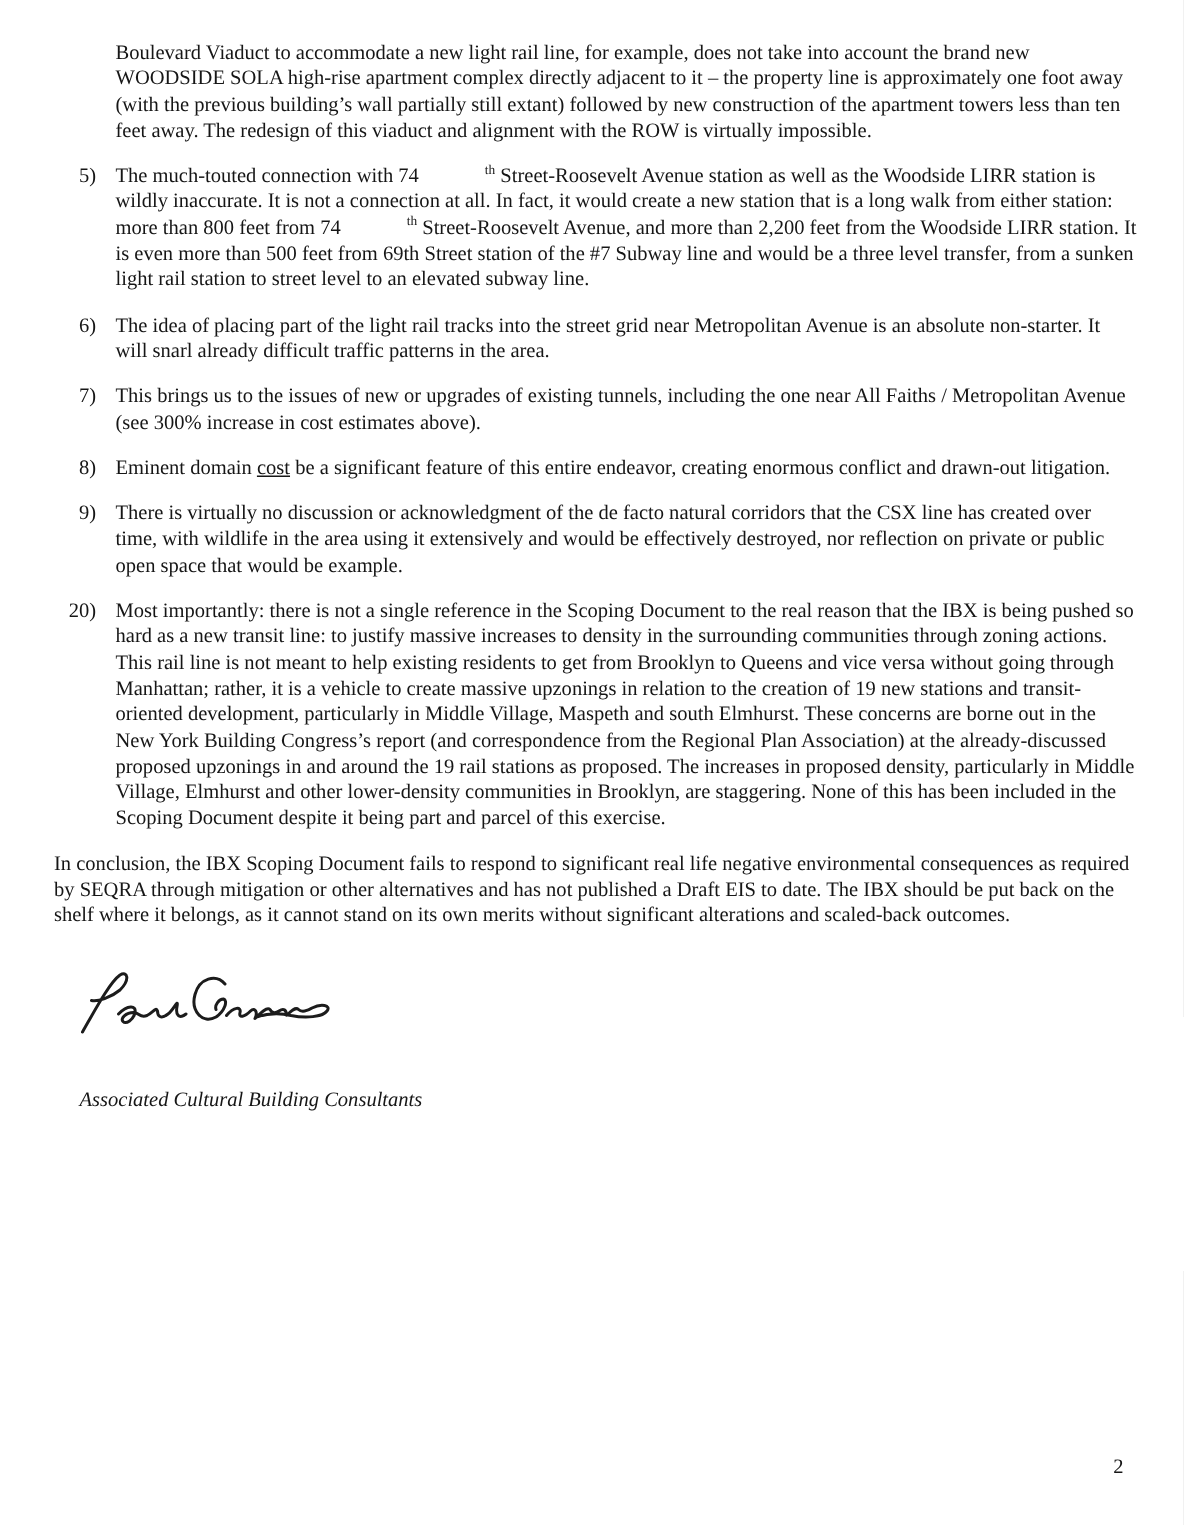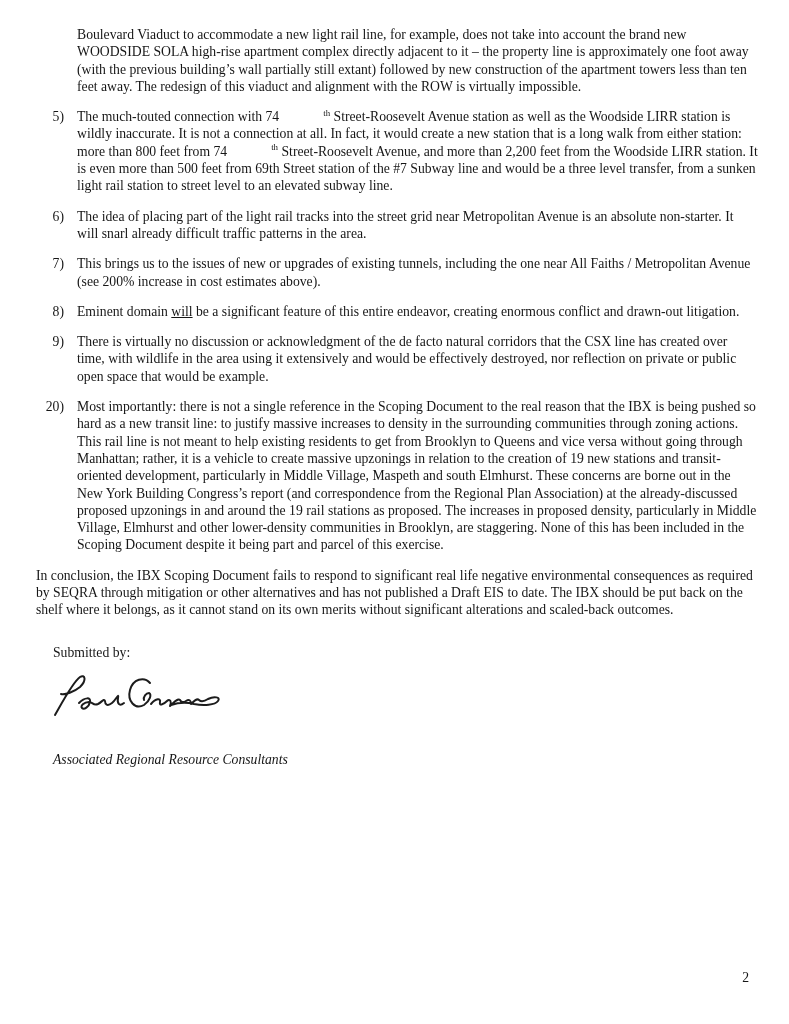--- a/index.html
+++ b/index.html
@@ -62,53 +62,52 @@
       <span class="itext">The much-touted connection with 74<sup>th</sup> Street-Roosevelt Avenue station as well as the Woodside LIRR station is wildly inaccurate. It is not a connection at all. In fact, it would create a new station that is a long walk from either station: more than 800 feet from 74<sup>th</sup> Street-Roosevelt Avenue, and more than 2,200 feet from the Woodside LIRR station. It is even more than 500 feet from 69th Street station of the #7 Subway line and would be a three level transfer, from a sunken light rail station to street level to an elevated subway line.</span>
     </div>
 
     <div class="item">
       <span class="num">6)</span>
       <span class="itext">The idea of placing part of the light rail tracks into the street grid near Metropolitan Avenue is an absolute non-starter. It will snarl already difficult traffic patterns in the area.</span>
     </div>
 
     <div class="item">
       <span class="num">7)</span>
-      <span class="itext">This brings us to the issues of new or upgrades of existing tunnels, including the one near All Faiths / Metropolitan Avenue (see 200% increase in cost estimates above).</span>
+      <span class="itext">This brings us to the issues of new or upgrades of existing tunnels, including the one near All Faiths / Metropolitan Avenue (see 300% increase in cost estimates above).</span>
     </div>
 
     <div class="item">
       <span class="num">8)</span>
-      <span class="itext">Eminent domain <span class="u">will</span> be a significant feature of this entire endeavor, creating enormous conflict and drawn-out litigation.</span>
+      <span class="itext">Eminent domain <span class="u">cost</span> be a significant feature of this entire endeavor, creating enormous conflict and drawn-out litigation.</span>
     </div>
 
     <div class="item">
       <span class="num">9)</span>
       <span class="itext">There is virtually no discussion or acknowledgment of the de facto natural corridors that the CSX line has created over time, with wildlife in the area using it extensively and would be effectively destroyed, nor reflection on private or public open space that would be example.</span>
     </div>
 
     <div class="item">
       <span class="num">20)</span>
       <span class="itext">Most importantly: there is not a single reference in the Scoping Document to the real reason that the IBX is being pushed so hard as a new transit line: to justify massive increases to density in the surrounding communities through zoning actions. This rail line is not meant to help existing residents to get from Brooklyn to Queens and vice versa without going through Manhattan; rather, it is a vehicle to create massive upzonings in relation to the creation of 19 new stations and transit-oriented development, particularly in Middle Village, Maspeth and south Elmhurst. These concerns are borne out in the New York Building Congress’s report (and correspondence from the Regional Plan Association) at the already-discussed proposed upzonings in and around the 19 rail stations as proposed. The increases in proposed density, particularly in Middle Village, Elmhurst and other lower-density communities in Brooklyn, are staggering. None of this has been included in the Scoping Document despite it being part and parcel of this exercise.</span>
     </div>
 
     <p class="para conclusion">In conclusion, the IBX Scoping Document fails to respond to significant real life negative environmental consequences as required by SEQRA through mitigation or other alternatives and has not published a Draft EIS to date. The IBX should be put back on the shelf where it belongs, as it cannot stand on its own merits without significant alterations and scaled-back outcomes.</p>
 
     <div class="closing">
-      <div>Submitted by:</div>
 
       <div class="sig-wrap">
         <svg width="178" height="52" viewBox="0 0 178 52" aria-hidden="true">
           <path d="M6,44 C14,30 24,11 31,6 C36,3 38,9 31,16 C25,21 16,24 12,23"></path>
           <path d="M30,32 C36,26 42,26 41,31 C40,36 35,39 33,37 C31,35 35,31 40,31 C44,31 44,35 49,33 C53,31 55,27 56,30 C56,33 58,36 63,32 C67,29 70,21 69,27 C68,32 70,36 75,32"></path>
           <path d="M101,12 C95,5 84,8 81,19 C78,30 86,39 95,34 C101,30 103,23 100,22 C97,22 94,26 95,29"></path>
           <path d="M102,33 C107,27 112,27 111,31 C110,35 114,34 118,30 C121,27 123,31 121,35 C125,31 129,27 131,29 C132,31 134,32 137,30 C140,28 142,29 142,33 C145,30 148,27 150,29 C152,31 156,30 159,28 C165,25 172,26 169,30 C166,34 155,35 145,33 C137,31 128,32 122,34"></path>
         </svg>
       </div>
 
       <div class="name-block">
-        <div class="company">Associated Regional Resource Consultants</div>
+        <div class="company">Associated Cultural Building Consultants</div>
       </div>
     </div>
 
   </div>
 
   <div class="page-number">2</div>
 </div>
 
 </body></html>

